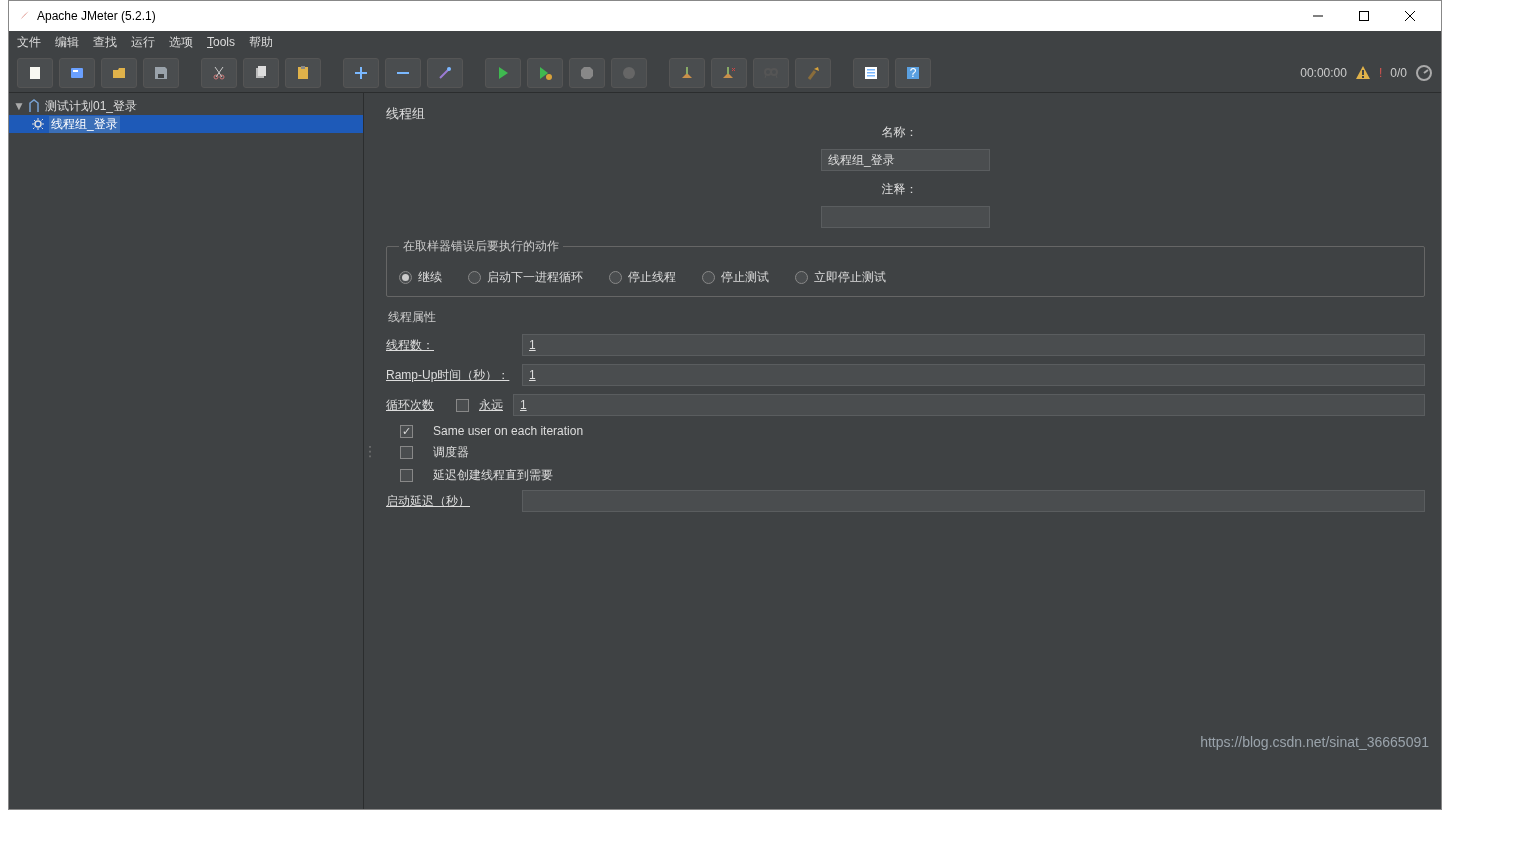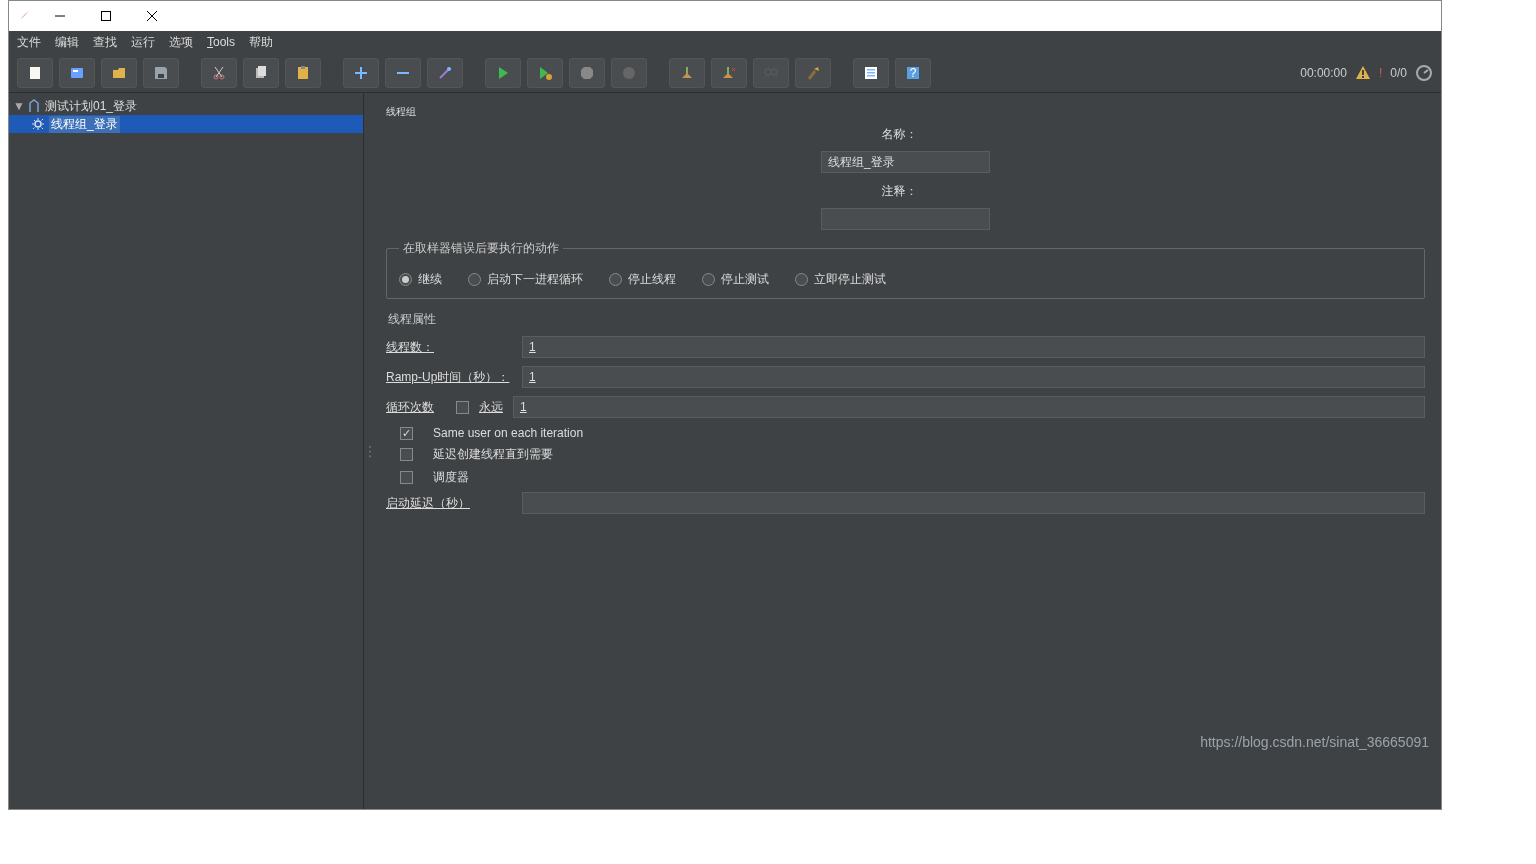--- a/index.html
+++ b/index.html
@@ -22,21 +22,21 @@
 .tb-right .warn { width: 16px; height: 16px; }
 .content { flex: 1; display: flex; overflow: hidden; }
 .tree { width: 355px; background: #3f4244; color: #ddd; padding: 4px 0; border-right: 1px solid #2b2d2e; }
 .tree-row { display: flex; align-items: center; height: 18px; padding-left: 4px; gap: 4px; }
 .tree-row.sel { background: #1e5ab8; color: #fff; }
 .tree-row .lbl.selbox { background: #3b6fb8; padding: 0 2px; }
 .tree .arrow { width: 10px; text-align: center; color: #aaa; }
 .tree .ticon { width: 14px; height: 14px; }
 .grip { width: 12px; background: #3f4244; display: flex; align-items: center; justify-content: center; color: #777; font-size: 14px; }
 .editor { flex: 1; background: #3f4244; color: #ddd; padding: 12px 16px 8px 10px; overflow: hidden; display: flex; flex-direction: column; }
-.editor h2 { font-size: 10px; font-weight: normal; margin-bottom: 7px; }
+.editor h2 { font-size: 13px; font-weight: normal; margin-bottom: 1px; }
 .row { display: flex; align-items: center; margin-bottom: 10px; gap: 8px; flex-direction: column; }
 .row label { min-width: 48px; }
 .row input[type=text] { flex: 1; background: #4a4d4f; border: 1px solid #5a5d5f; color: #ddd; padding: 3px 6px; height: 22px; }
 .row input[type=text]:disabled { opacity: 0.9; }
 fieldset { border: 1px solid #666; border-radius: 2px; padding: 14px 12px 10px 12px; margin-bottom: 8px; }
 fieldset legend { color: #ccc; padding: 0 4px; }
 .radios { display: flex; gap: 26px; align-items: center; }
 .radio { display: flex; align-items: center; gap: 6px; }
 .radio .dot { width: 13px; height: 13px; border-radius: 50%; border: 1px solid #888; display: flex; align-items: center; justify-content: center; background: #4a4d4f; }
 .radio.selected .dot::after { content: ""; width: 7px; height: 7px; border-radius: 50%; background: #ccc; }
@@ -70,20 +70,21 @@
 <body>
 
 <div class="leftgutter"></div>
 
 <div class="app">
 
   <div class="titlebar">
     <svg class="feather" viewBox="0 0 24 24">
         <path d="M20 4 L6 18 L4 20 L6 18 Q14 8 20 4 Z" fill="#c0392b"></path>
       </svg>
+    <div class="title">Apache JMeter (5.2.1)</div>
     <div class="winbtn">
         <svg viewBox="0 0 10 10">
           <line x1="0" y1="5" x2="10" y2="5"></line>
         </svg>
       </div>
     <div class="winbtn">
         <svg viewBox="0 0 10 10">
           <rect x="0.5" y="0.5" width="9" height="9"></rect>
         </svg>
       </div>
@@ -323,25 +324,25 @@
           <span>永远</span>
           <input type="text" value="1" style="">
         </div>
 
         <div class="ck-row">
             <span class="cbx checked"></span>
             <span>Same user on each iteration</span>
           </div>
         <div class="ck-row">
             <span class="cbx"></span>
-            <span>延迟创建线程直到需要</span>
+            <span>调度器</span>
           </div>
         <div class="ck-row">
             <span class="cbx"></span>
-            <span>调度器</span>
+            <span>延迟创建线程直到需要</span>
           </div>
 
         <div class="prow">
           <span class="plabel">启动延迟（秒）</span>
           <input type="text" value="" style="">
         </div>
       </div>
     </div>
 
 </div>

